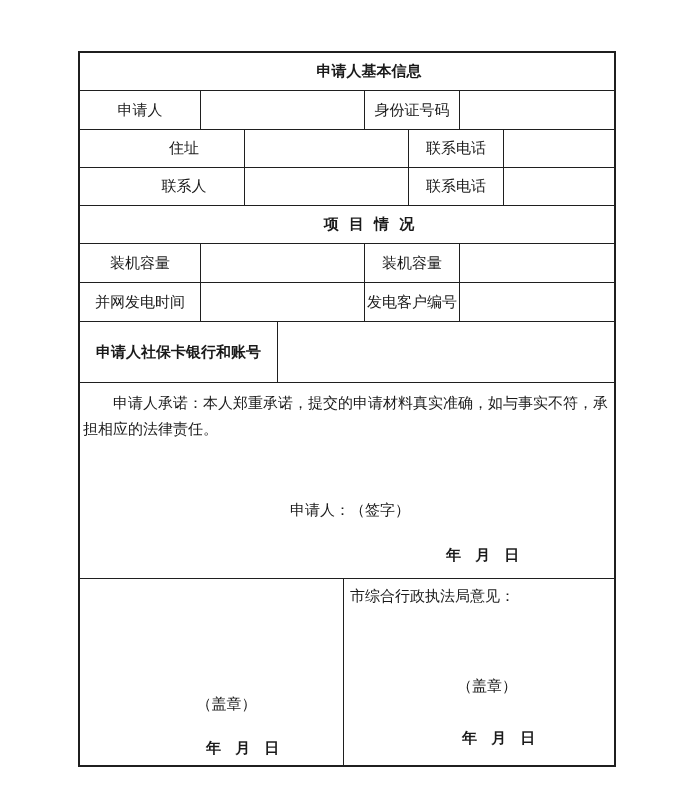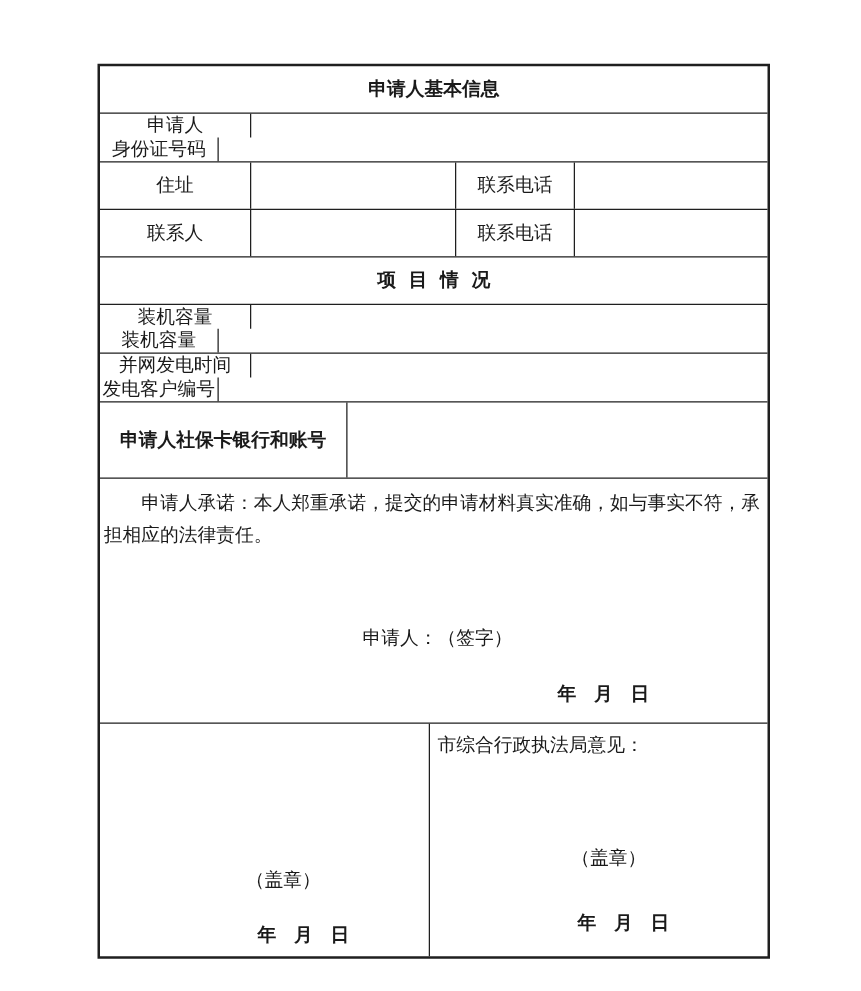--- a/index.html
+++ b/index.html
@@ -50,22 +50,22 @@
   .c-value1 { width: 164px; }
   .c-label2 { width: 95px;  }
   .c-value2 { flex: 1; }
   .section-title {
     font-weight: bold;
     font-size: 15px;
     justify-content: center;
     width: 100%;
   }
   .spaced { word-spacing: 6px; }
-  .h38 { height: 38px; }
-  .h39 { height: 39px; flex-direction: column; }
+  .h38 { height: 38px; padding-left: 44px; }
+  .h39 { height: 39px; }
   .h61 { height: 61px; }
   .bank-label { width: 198px; font-weight: bold; }
   .commit-row { height: 196px; }
   .commit-cell {
     position: relative;
     width: 100%;
     display: block;
     border-right: none;
   }
   .commit-text {

